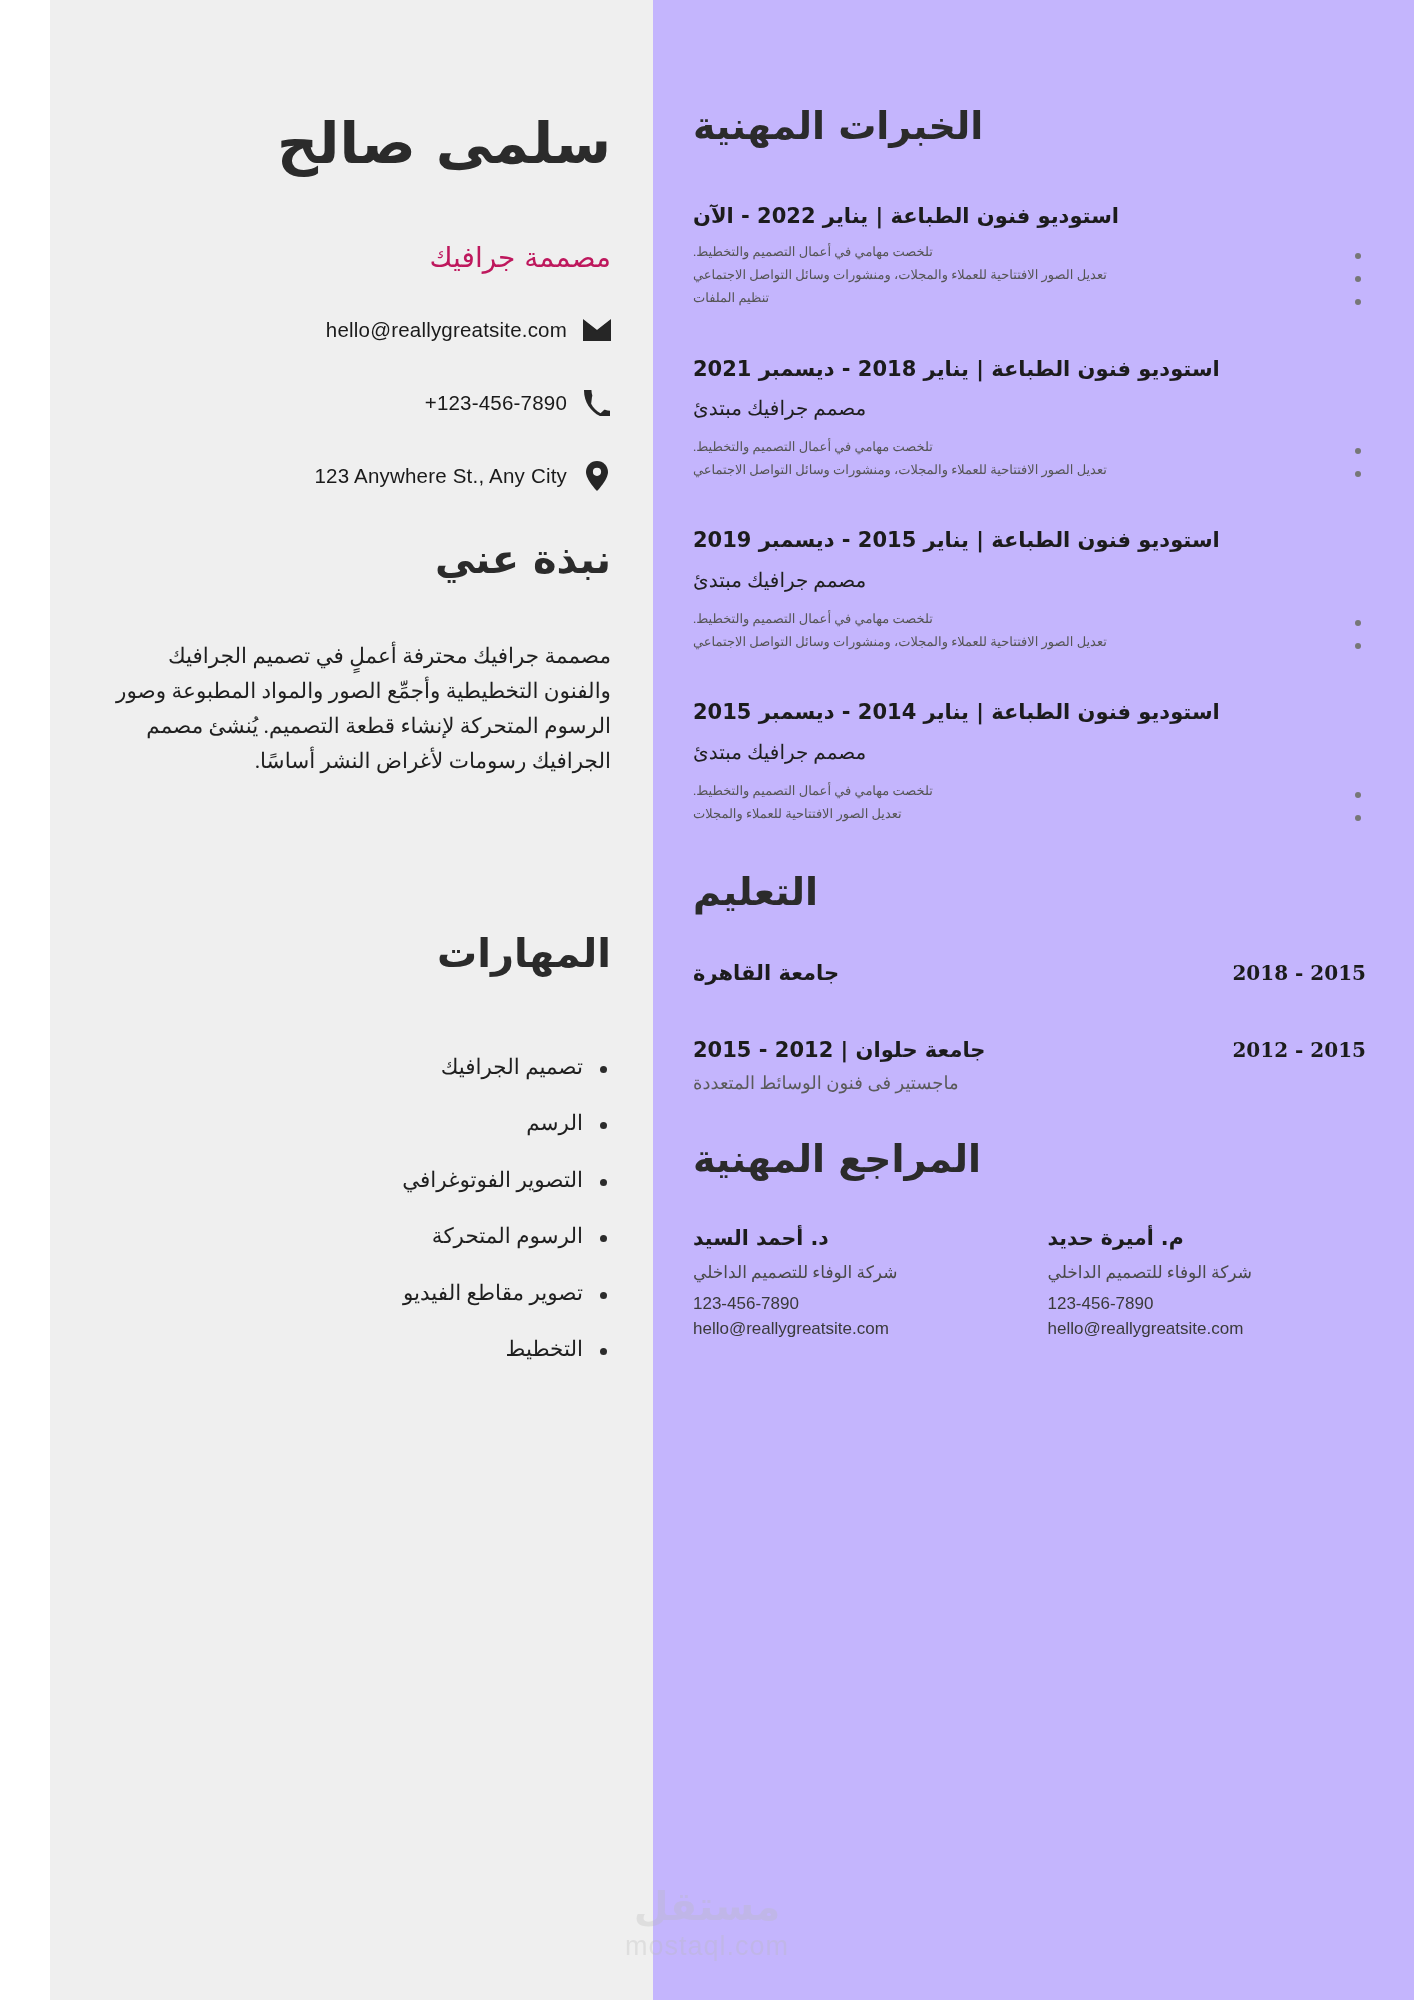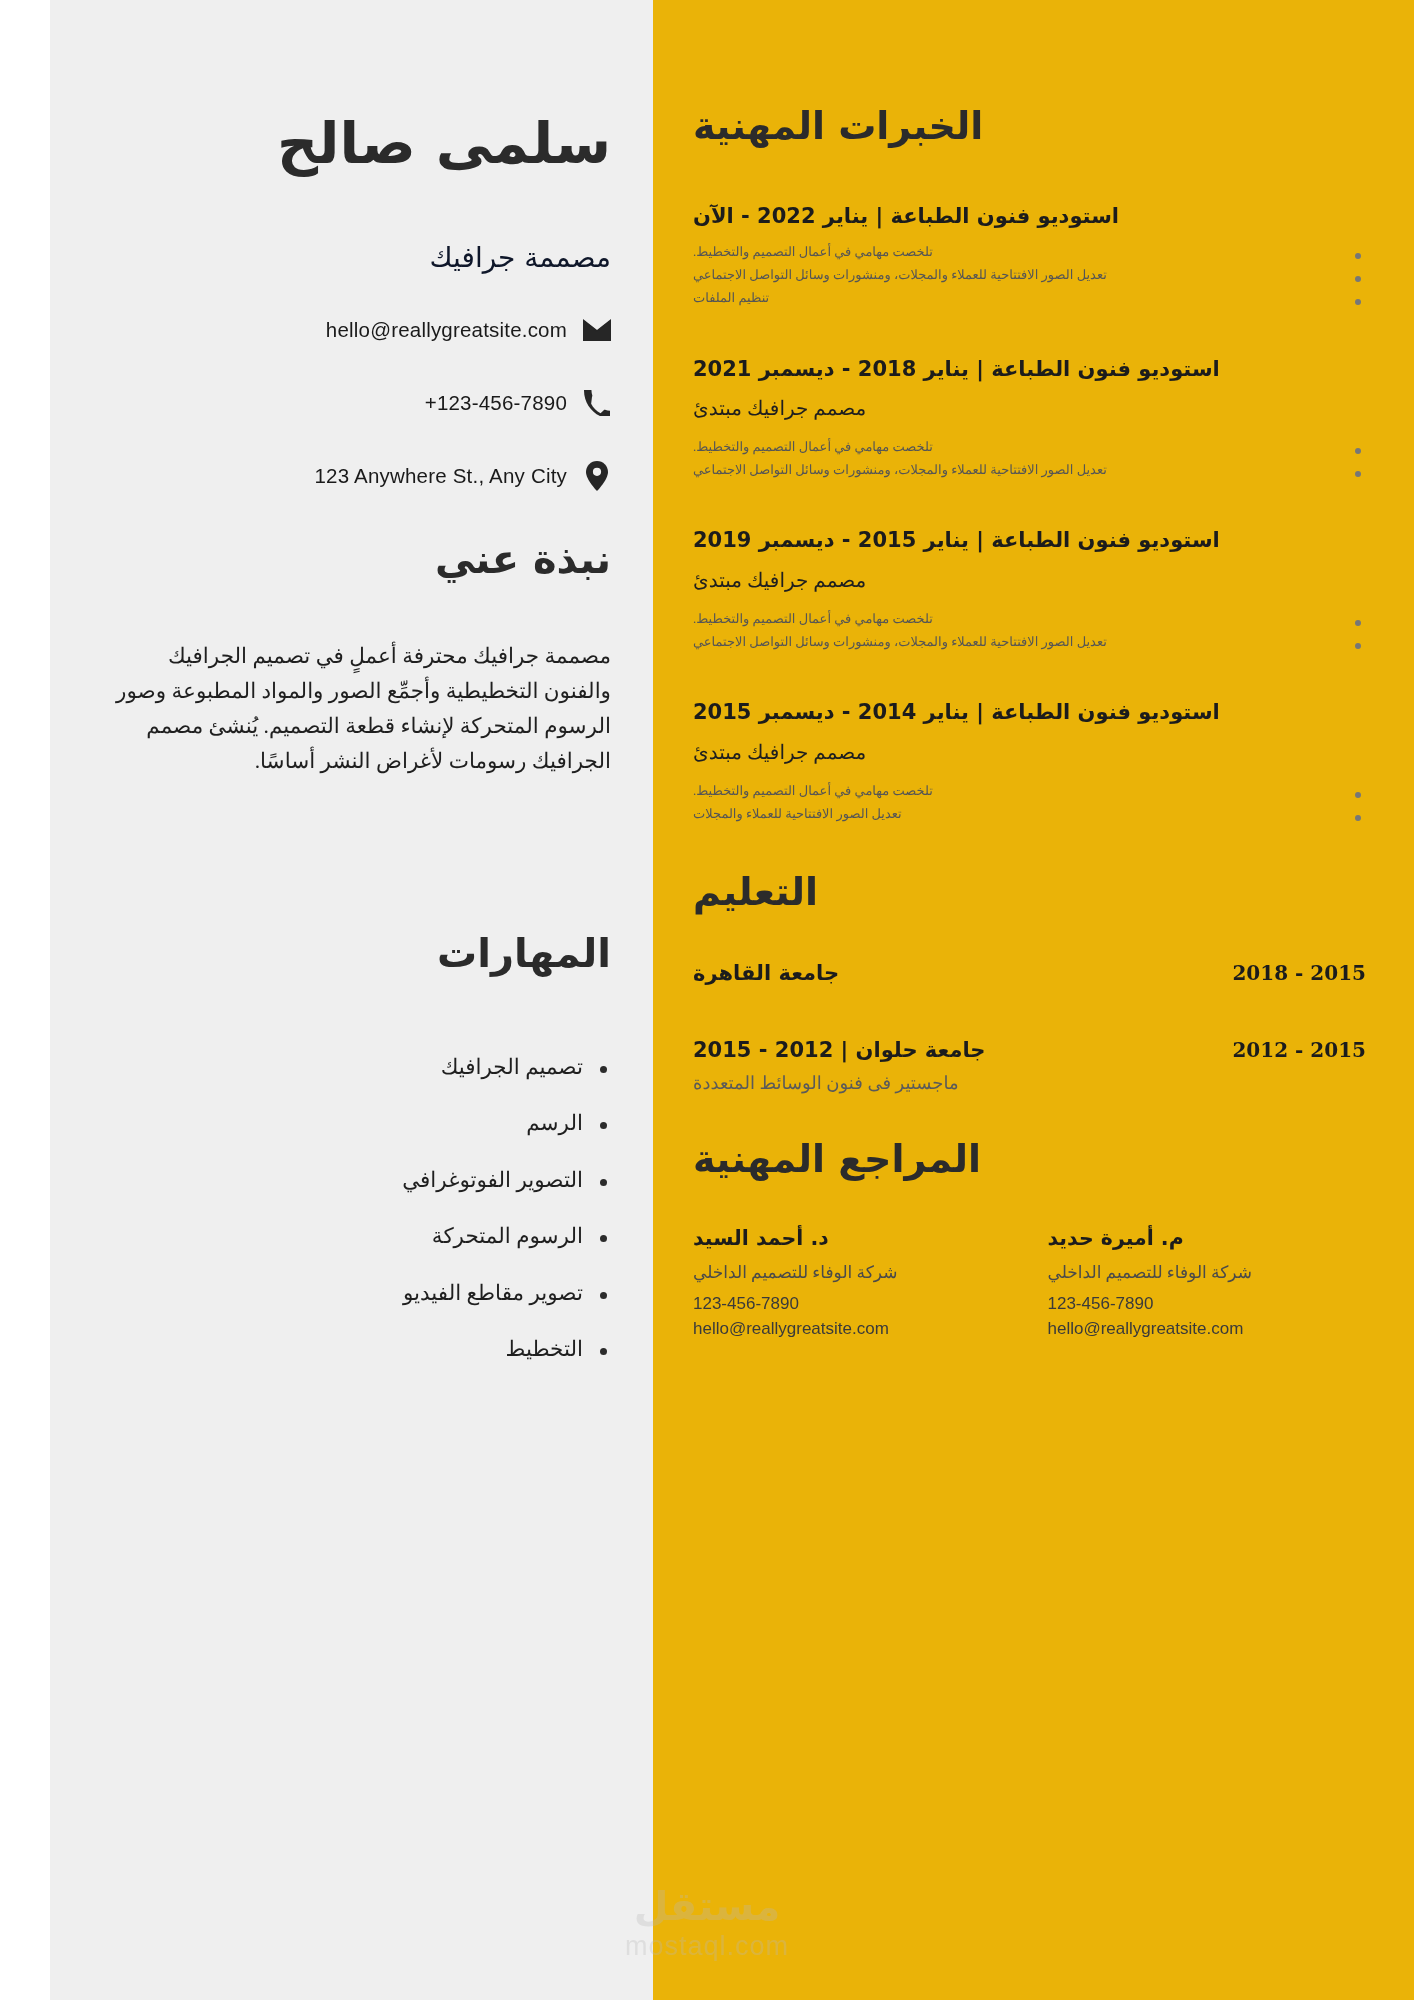--- a/index.html
+++ b/index.html
@@ -32,21 +32,21 @@
     font-family: "DejaVu Sans", sans-serif;
     font-weight: bold;
     font-size: 57px;
     line-height: 1.12;
     color: #2b2b2b;
     letter-spacing: -0.5px;
     margin-bottom: 64px;
   }
   .job-title {
     font-size: 28px;
-    color: #0f172a;
+    color: #be185d;
     font-family: "DejaVu Sans", sans-serif;
     font-weight: 400;
     margin-bottom: 40px;
     line-height: 1.3;
   }
   .contact-row {
     display: flex;
     flex-direction: row;
     align-items: center;
     justify-content: flex-start;
@@ -105,21 +105,21 @@
     top: 9px;
     width: 7px;
     height: 7px;
     border-radius: 50%;
     background: #2b2b2b;
   }
 
   
   .main {
     width: 761px;
-    background: #eab308;
+    background: #c4b5fd;
     padding: 105px 48px 0 40px;
     direction: rtl;
     text-align: right;
     order: 1;
   }
   .sec-head-main {
     font-family: "DejaVu Sans", sans-serif;
     font-weight: bold;
     font-size: 38px;
     color: #2b2b2b;

